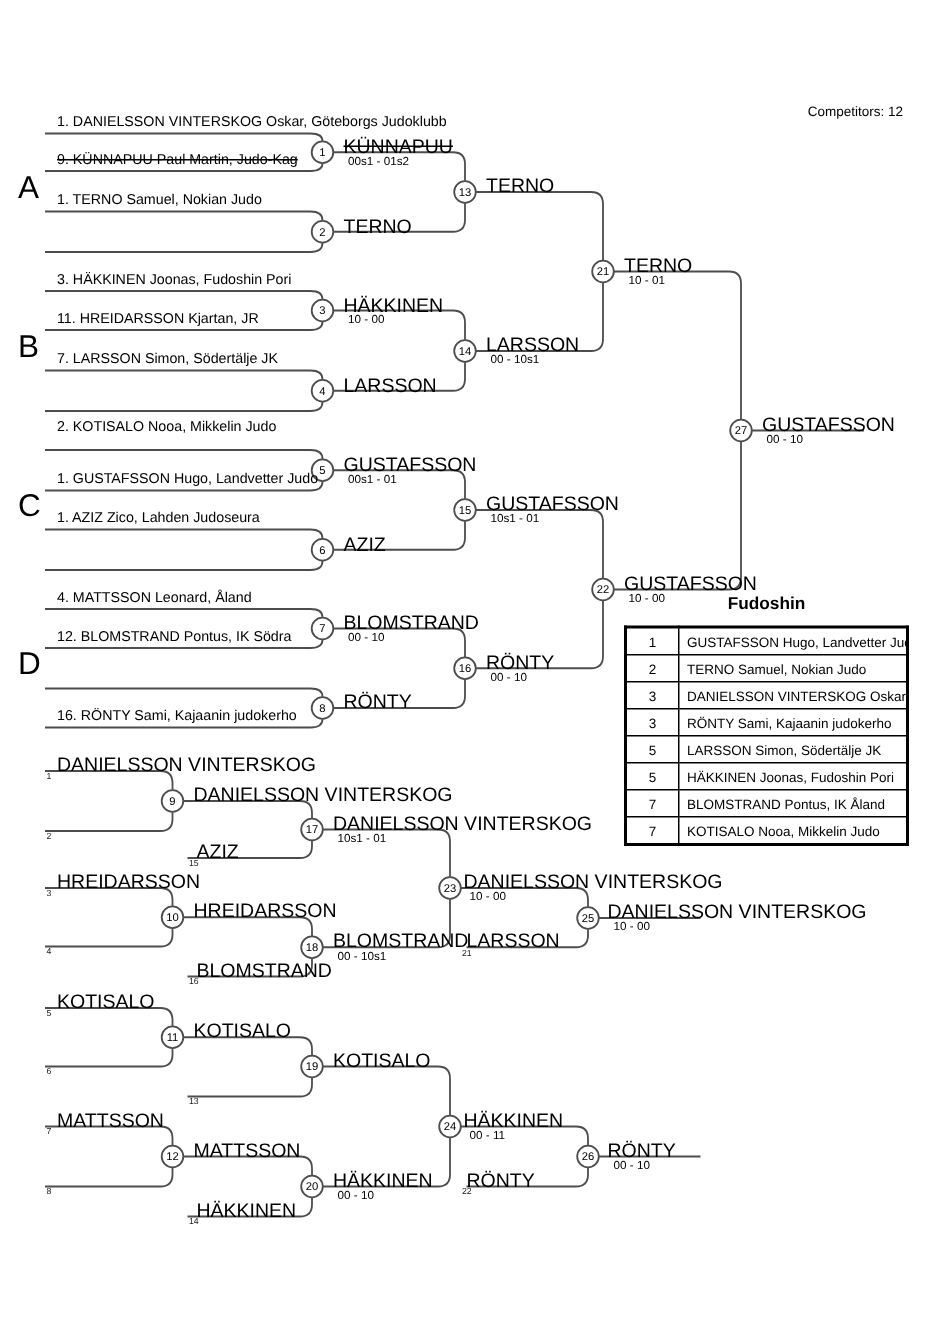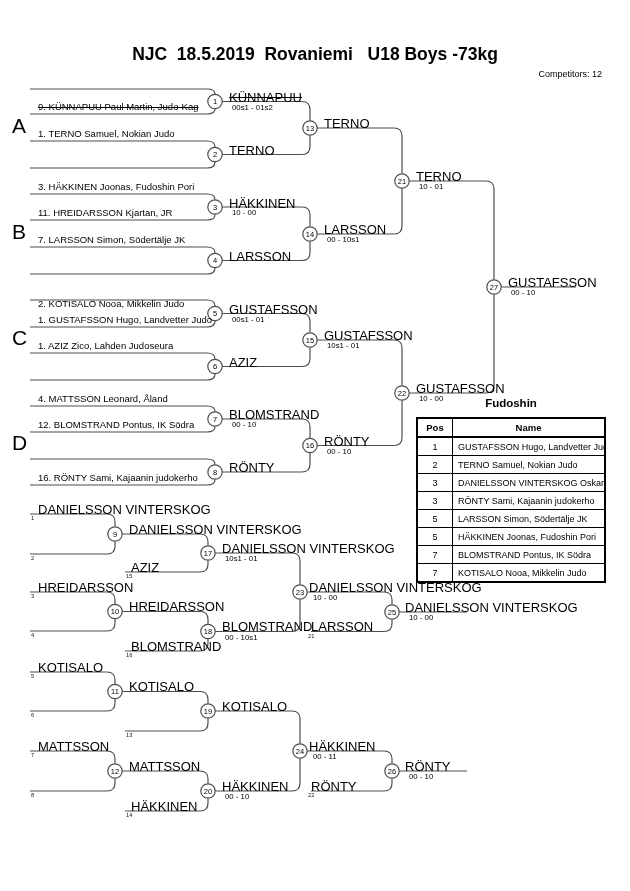--- a/index.html
+++ b/index.html
@@ -27,21 +27,20 @@
   table.results td.name,table.results th.name{padding-left:5px;}
   table.results th.name{padding-left:0;}
   table.results .pos{width:34px;text-align:center;}
   table.results td.name{text-align:left;}
 </style>
 </head>
 <body>
 
 <div class="page">
 
-  <div class="t title">NJC  18.5.2019  Rovaniemi   U18 Boys -73kg</div>
   <div class="t competitors">Competitors: 12</div>
 
   <svg class="lines" width="630" height="891" viewBox="0 0 630 891">
 
     <path class="ln" d="M30 89 H207 Q215 89 215 94"></path>
     <path class="ln" d="M30 114 H207 Q215 114 215 109"></path>
     <path class="ln" d="M30 141 H207 Q215 141 215 147"></path>
     <path class="ln" d="M30 168 H207 Q215 168 215 162"></path>
     <path class="ln" d="M30 194 H207 Q215 194 215 199.5"></path>
     <path class="ln" d="M30 220 H207 Q215 220 215 214.5"></path>
@@ -210,26 +209,27 @@
         <circle class="mc" cx="392" cy="771" r="7.2"></circle>
         <text class="mn" x="392" y="771">26</text>
       </g>
   </svg>
 
   <span class="t sec" style="left:12px;top:115px">A</span>
   <span class="t sec" style="left:12px;top:221px">B</span>
   <span class="t sec" style="left:12px;top:327px">C</span>
   <span class="t sec" style="left:12px;top:432px">D</span>
 
+  <span class="t seed" style="left:38px;top:77px">1. DANIELSSON VINTERSKOG Oskar, Göteborgs Judoklubb</span>
   <span class="t seed struck" style="left:38px;top:102px">9. KÜNNAPUU Paul Martin, Judo-Kag</span>
   <span class="t seed" style="left:38px;top:129px">1. TERNO Samuel, Nokian Judo</span>
   <span class="t seed" style="left:38px;top:182px">3. HÄKKINEN Joonas, Fudoshin Pori</span>
   <span class="t seed" style="left:38px;top:208px">11. HREIDARSSON Kjartan, JR</span>
   <span class="t seed" style="left:38px;top:235px">7. LARSSON Simon, Södertälje JK</span>
-  <span class="t seed" style="left:38px;top:299px">2. KOTISALO Nooa, Mikkelin Judo</span>
+  <span class="t seed" style="left:38px;top:280px">2. KOTISALO Nooa, Mikkelin Judo</span>
   <span class="t seed" style="left:38px;top:315px">1. GUSTAFSSON Hugo, Landvetter Judo</span>
   <span class="t seed" style="left:38px;top:341px">1. AZIZ Zico, Lahden Judoseura</span>
   <span class="t seed" style="left:38px;top:394px">4. MATTSSON Leonard, Åland</span>
   <span class="t seed" style="left:38px;top:420px">12. BLOMSTRAND Pontus, IK Södra</span>
   <span class="t seed" style="left:38px;top:473px">16. RÖNTY Sami, Kajaanin judokerho</span>
 
   <span class="t win struck" style="left:229px;top:91px">KÜNNAPUU</span>
   <span class="t score" style="left:232px;top:104px">00s1 - 01s2</span>
   <span class="t win" style="left:229px;top:144px">TERNO</span>
   <span class="t win" style="left:229px;top:197px">HÄKKINEN</span>
@@ -295,24 +295,20 @@
   <span class="t win" style="left:309px;top:740px">HÄKKINEN</span>
   <span class="t score" style="left:313px;top:753px">00 - 11</span>
   <span class="t win" style="left:405px;top:601px">DANIELSSON VINTERSKOG</span>
   <span class="t score" style="left:409px;top:614px">10 - 00</span>
   <span class="t win" style="left:405px;top:760px">RÖNTY</span>
   <span class="t score" style="left:409px;top:773px">00 - 10</span>
 
   <div class="t results-title">Fudoshin</div>
   <table class="results">
     <tbody>
-        <tr>
-      <th class="pos">Pos</th>
-      <th class="name">Name</th>
-    </tr>
     <tr>
           <td class="pos">1</td>
           <td class="name">GUSTAFSSON Hugo, Landvetter Judo</td>
         </tr>
     <tr>
           <td class="pos">2</td>
           <td class="name">TERNO Samuel, Nokian Judo</td>
         </tr>
     <tr>
           <td class="pos">3</td>
@@ -325,21 +321,21 @@
     <tr>
           <td class="pos">5</td>
           <td class="name">LARSSON Simon, Södertälje JK</td>
         </tr>
     <tr>
           <td class="pos">5</td>
           <td class="name">HÄKKINEN Joonas, Fudoshin Pori</td>
         </tr>
     <tr>
           <td class="pos">7</td>
-          <td class="name">BLOMSTRAND Pontus, IK Södra</td>
+          <td class="name">BLOMSTRAND Pontus, IK Åland</td>
         </tr>
     <tr>
           <td class="pos">7</td>
           <td class="name">KOTISALO Nooa, Mikkelin Judo</td>
         </tr>
   </tbody>
     </table>
 
 </div>
 

